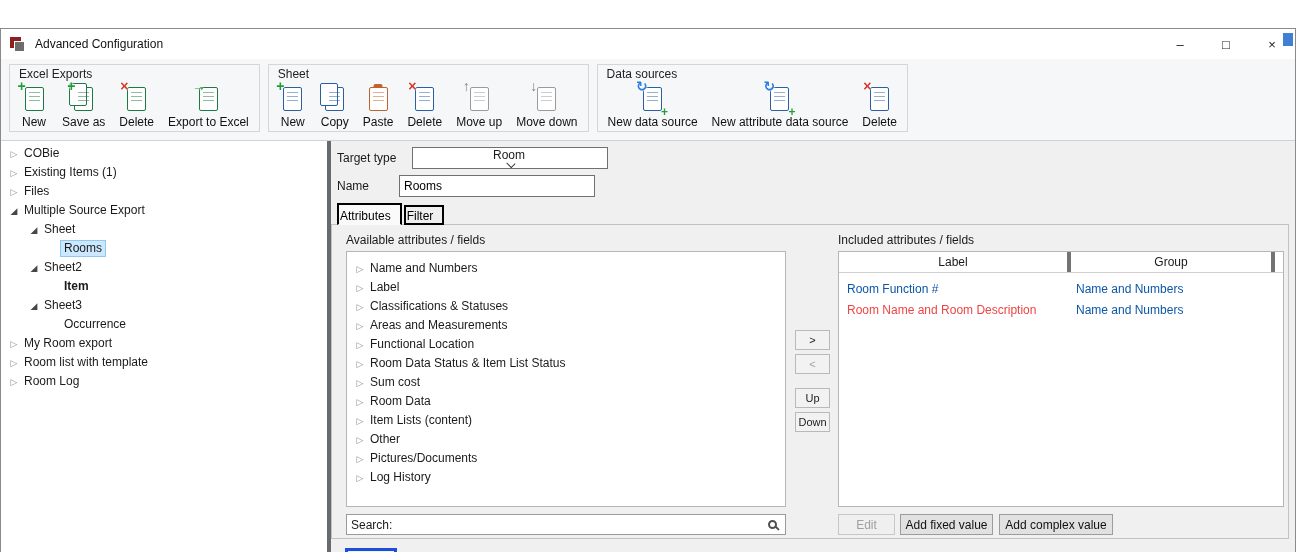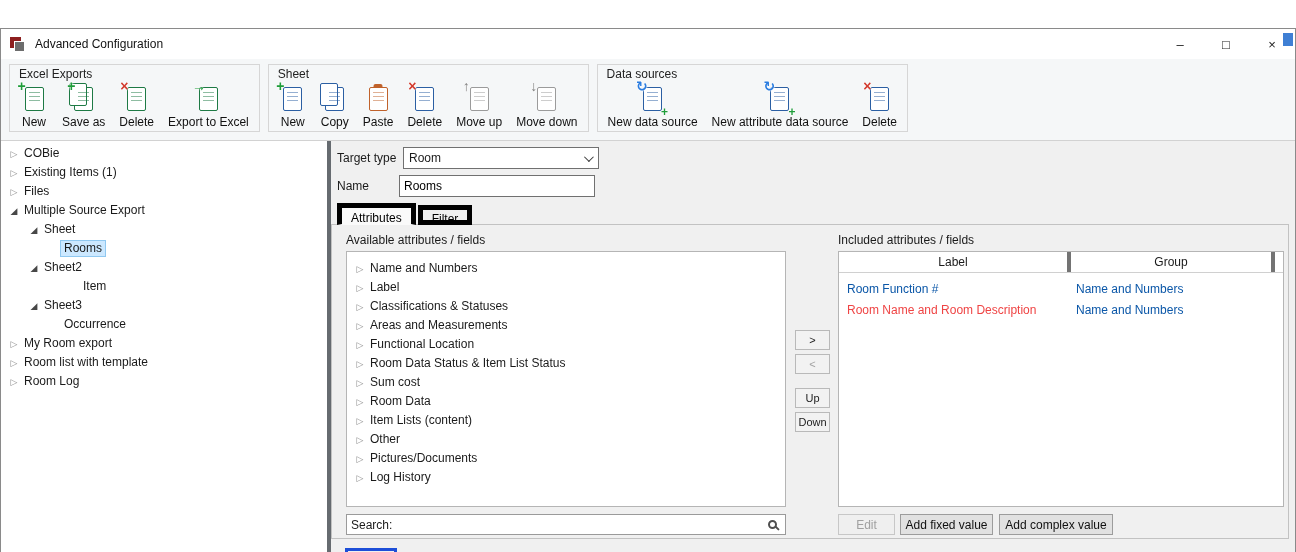--- a/index.html
+++ b/index.html
@@ -45,26 +45,26 @@
   .tree-search { position:absolute; left:2px; bottom:6px; width:316px; height:20px; background:#fff; border:1px solid #6e6e6e; display:flex; align-items:center; }
   .tree-search input { flex:1; border:none; outline:none; height:100%; padding:0 4px; font:inherit; background:transparent; }
   .mag { width:9px; height:9px; border:2px solid #4f4f4f; border-radius:50%; position:relative; display:inline-block; flex:0 0 9px; margin-right:8px; }
   .mag::after { content:""; position:absolute; width:6px; height:2px; background:#4f4f4f; transform:rotate(45deg); right:-5px; bottom:-2px; border-radius:1px; }
 
   .splitter { position:absolute; left:326px; top:0; bottom:0; width:4px; background:#666b70; cursor:ew-resize; }
 
   
   .main { position:absolute; left:330px; top:0; right:0; bottom:0; }
   .form-label { position:absolute; left:6px; white-space:nowrap; }
-  .combo { position:absolute; left:72px; top:6px; width:196px; height:22px; background:#fff; border:1px solid #707070; display:flex; align-items:center; justify-content:space-between; padding:0 7px 0 5px; }
+  .combo { position:absolute; left:81px; top:6px; width:196px; height:22px; background:#fff; border:1px solid #707070; display:flex; align-items:center; justify-content:space-between; padding:0 7px 0 5px;flex-direction:column; }
   .chev { width:7px; height:7px; border-right:1.6px solid #3c3c3c; border-bottom:1.6px solid #3c3c3c; transform:rotate(45deg) translateY(-2px); display:inline-block; }
   .textbox { position:absolute; left:68px; top:34px; width:196px; height:22px; background:#fff; border:1px solid #707070; padding:0 4px; font:inherit; outline:none; }
 
   .tabstrip { position:absolute; top:62px; left:6px; display:flex; align-items:flex-end; height:22px; z-index:3; }
-  .tab { height:20px; padding:2px 9px 0 9px; background:#efefef; border:5px solid #000000; margin-right:2px; font:inherit; }
+  .tab { height:20px; padding:2px 9px 0 1px; background:#efefef; border:2px solid #000000; margin-right:2px; font:inherit; }
   .tab.active { height:22px; background:#fafafa; border-bottom:1px solid #fafafa; padding-top:3px; }
   .tabpage { position:absolute; left:0; right:6px; top:83px; bottom:40px; border:1px solid #c2c2c2; background:#f0f0f0; }
 
   .pane-title { position:absolute; top:8px; white-space:nowrap;text-align:center; }
   .avail-title { left:14px; }
   .inc-title { left:506px; }
 
   .avail-list { position:absolute; left:14px; top:26px; width:440px; height:256px; background:#fff; border:1px solid #b5b5b5; padding-top:7px; overflow:hidden; }
   .avail-item { height:19px; display:flex; align-items:center; padding-left:6px; }
 
@@ -255,21 +255,21 @@
     <span class="ti-label">Sheet</span>
   </div>
           <div class="tree-item" style="padding-left: 46px;">
     <span class="expander"></span>
     <span class="ti-label sel">Rooms</span>
   </div>
           <div class="tree-item" style="padding-left: 26px;">
     <span class="expander exp">◢</span>
     <span class="ti-label">Sheet2</span>
   </div>
-          <div class="tree-item" style="padding-left: 65px;">
+          <div class="tree-item" style="padding-left: 46px; font-weight: bold;">
     <span class="expander"></span>
     <span class="ti-label">Item</span>
   </div>
           <div class="tree-item" style="padding-left: 26px;">
     <span class="expander exp">◢</span>
     <span class="ti-label">Sheet3</span>
   </div>
           <div class="tree-item" style="padding-left: 46px;">
     <span class="expander"></span>
     <span class="ti-label">Occurrence</span>

